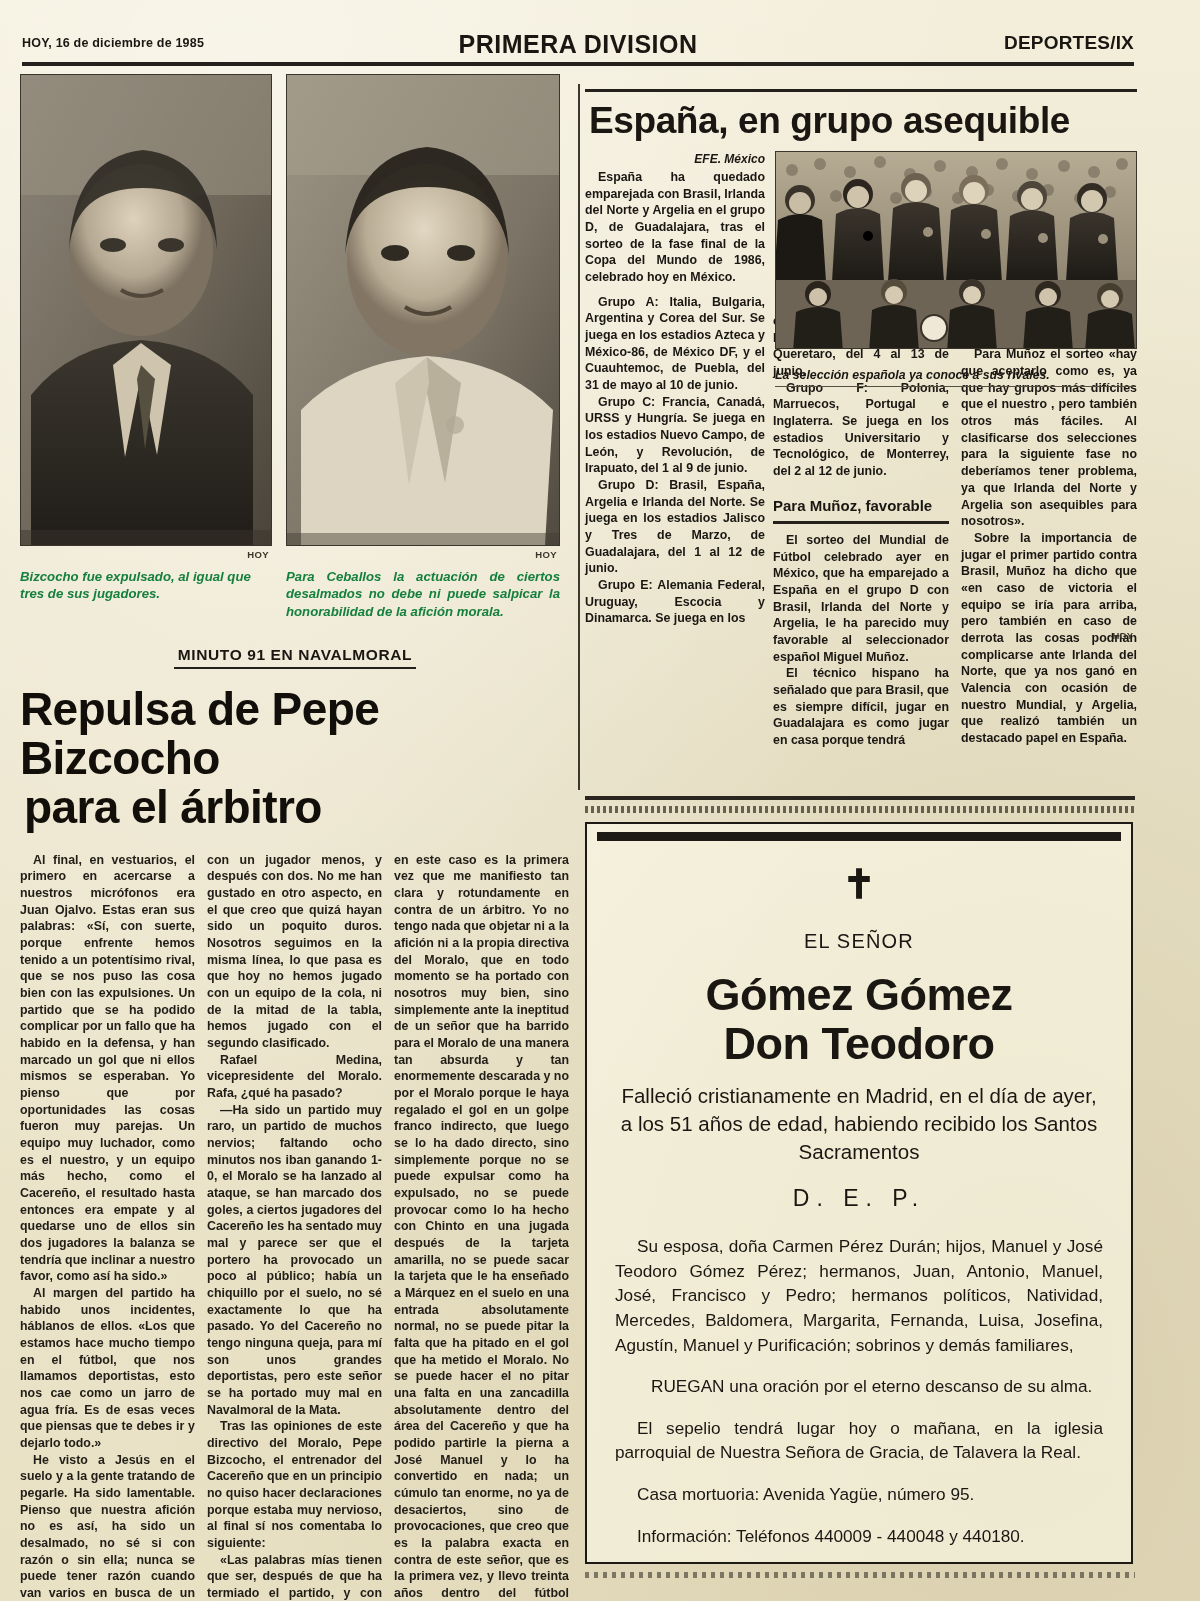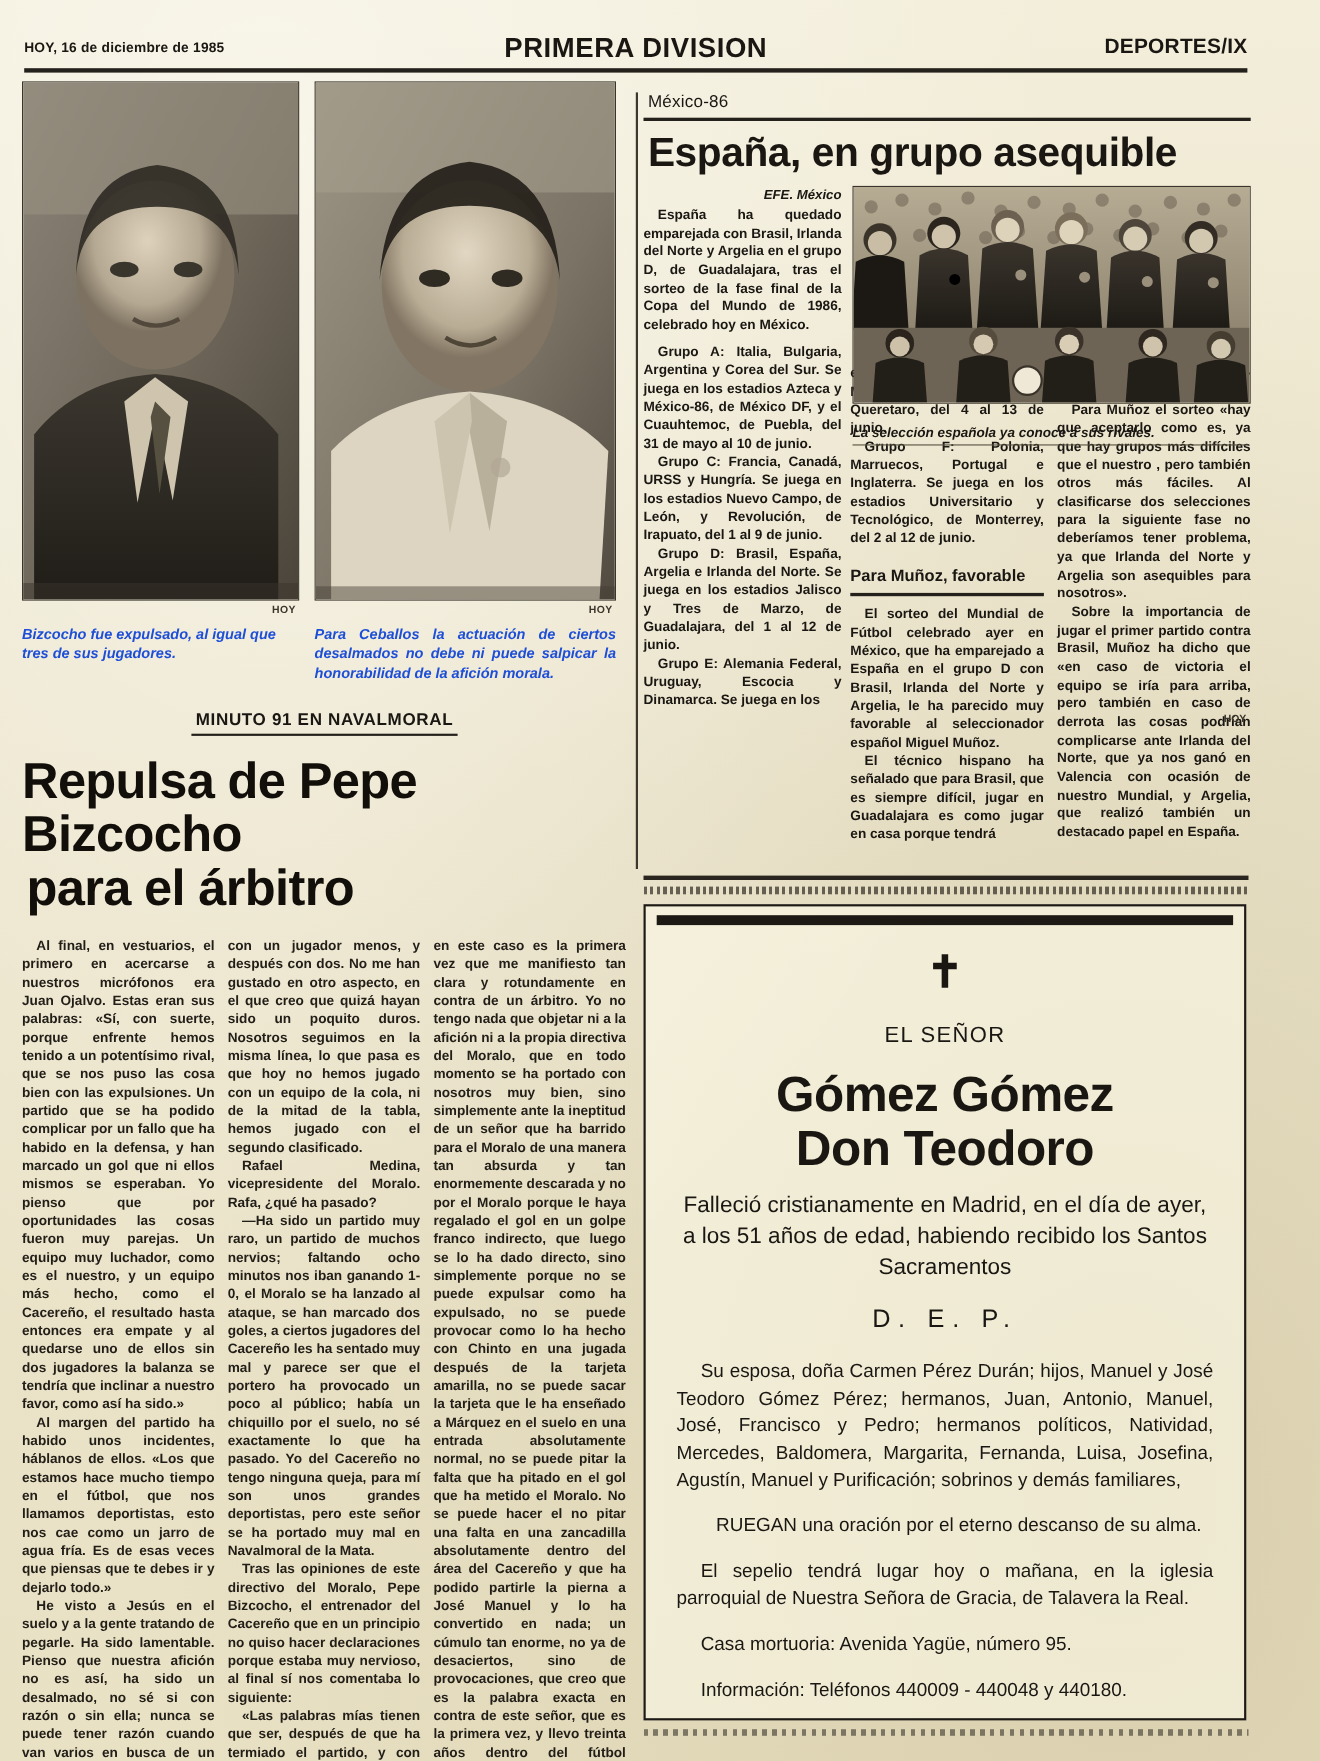--- a/index.html
+++ b/index.html
@@ -38,21 +38,21 @@
   .photos{display:flex;gap:14px;}
   .photo{position:relative;border:1px solid #3a352c;}
   .ph-a{width:250px;height:470px;}
   .ph-b{width:272px;height:470px;}
   .credit{
     position:absolute;right:2px;bottom:-15px;font-size:9.5px;font-weight:bold;color:#3b352b;letter-spacing:.4px;
   }
   .photo-inner{position:absolute;inset:0;overflow:hidden;}
 
   .caps{display:flex;gap:14px;margin-top:22px;}
-  .cap{font-size:13.2px;font-style:italic;font-weight:bold;line-height:1.32;color:#1d4ed8;}
+  .cap{font-size:13.2px;font-style:italic;font-weight:bold;line-height:1.32;color:#15803d;}
   .cap-a{width:252px;}
   .cap-b{width:274px;text-align:justify;}
 
   .kicker{
     margin-top:26px;text-align:center;font-size:15.5px;font-weight:bold;letter-spacing:.6px;
   }
   .kicker span{border-bottom:2.5px solid #24211c;padding:0 4px 3px 4px;display:inline-block;}
 
   .headline{
     margin-top:16px;font-size:46px;line-height:1.06;font-weight:bold;letter-spacing:-.6px;color:#120f0b;
@@ -239,21 +239,20 @@
       </div>
       <div class="bcol">
         <p class="noind">en este caso es la primera vez que me manifiesto tan clara y rotundamente en contra de un árbitro. Yo no tengo nada que objetar ni a la afición ni a la propia directiva del Moralo, que en todo momento se ha portado con nosotros muy bien, sino simplemente ante la ineptitud de un señor que ha barrido para el Moralo de una manera tan absurda y tan enormemente descarada y no por el Moralo porque le haya regalado el gol en un golpe franco indirecto, que luego se lo ha dado directo, sino simplemente porque no se puede expulsar como ha expulsado, no se puede provocar como lo ha hecho con Chinto en una jugada después de la tarjeta amarilla, no se puede sacar la tarjeta que le ha enseñado a Márquez en el suelo en una entrada absolutamente normal, no se puede pitar la falta que ha pitado en el gol que ha metido el Moralo. No se puede hacer el no pitar una falta en una zancadilla absolutamente dentro del área del Cacereño y que ha podido partirle la pierna a José Manuel y lo ha convertido en nada; un cúmulo tan enorme, no ya de desaciertos, sino de provocaciones, que creo que es la palabra exacta en contra de este señor, que es la primera vez, y llevo treinta años dentro del fútbol prácticamente, si no 30 por lo menos 28 sí llevo, en el que he visto una parcialidad tan absoluta y vuelvo a repetir, no quiero repetir la palabra parcialidad, de acuerdo con el Moralo, no. Yo dejo al Moralo fuera de todo este tinglado, porque creo que no es el responsable en absoluto.»</p>
       </div>
     </div>
   </div>
 
   <div class="vrule"></div>
 
   <div class="right-col">
-    <div class="sec-label">México-86</div>
     <div class="sec-rule"></div>
 
     <div class="mx-headline">España, en grupo asequible</div>
 
     <div class="mx-top">
       <div class="mx-lead">
         <div class="byline">EFE. México</div>
         <p>España ha quedado emparejada con Brasil, Irlanda del Norte y Argelia en el grupo D, de Guadalajara, tras el sorteo de la fase final de la Copa del Mundo de 1986, celebrado hoy en México.</p>
         <p style="margin-top:8px;">Grupo A: Italia, Bulgaria, Argentina y Corea del Sur. Se juega en los estadios Azteca y México-86, de México DF, y el Cuauhtemoc, de Puebla, del 31 de mayo al 10 de junio.</p>
         <p>Grupo C: Francia, Canadá, URSS y Hungría. Se juega en los estadios Nuevo Campo, de León, y Revolución, de Irapuato, del 1 al 9 de junio.</p>

